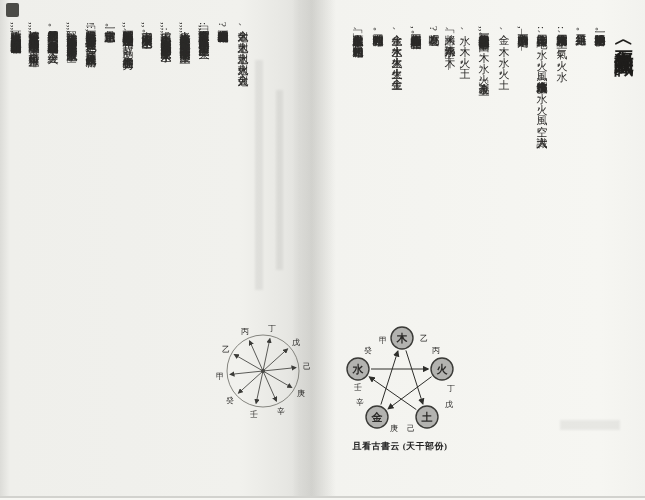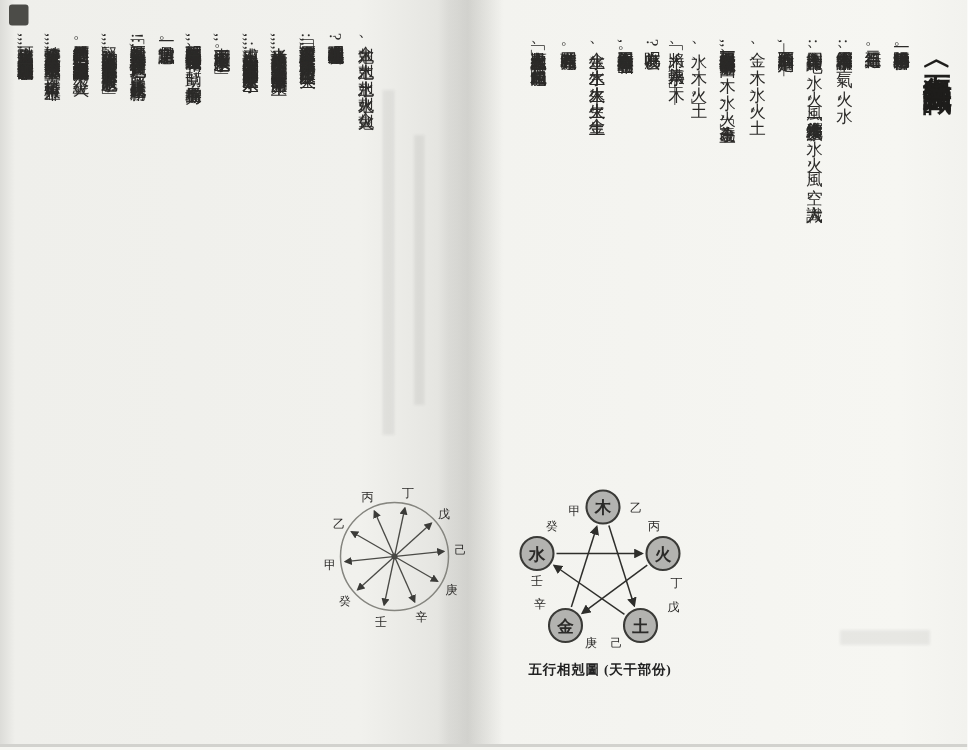--- a/index.html
+++ b/index.html
@@ -154,16 +154,16 @@
     <text class="stem-label" x="106" y="28" text-anchor="middle">丙</text>
     <text class="stem-label" x="121" y="66" text-anchor="middle">丁</text>
     <text class="stem-label" x="119" y="82" text-anchor="middle">戊</text>
     <text class="stem-label" x="81" y="106" text-anchor="middle">己</text>
     <text class="stem-label" x="64" y="106" text-anchor="middle">庚</text>
     <text class="stem-label" x="30" y="80" text-anchor="middle">辛</text>
     <text class="stem-label" x="28" y="65" text-anchor="middle">壬</text>
     <text class="stem-label" x="38" y="28" text-anchor="middle">癸</text>
   </svg>
 
-  <div class="caption">五行相剋圖 (天干部份)</div>
+  <div class="caption">且看古書云 (天干部份)</div>
 
   <div class="page-bottom-edge"></div>
 </div>
 
 </body></html>

